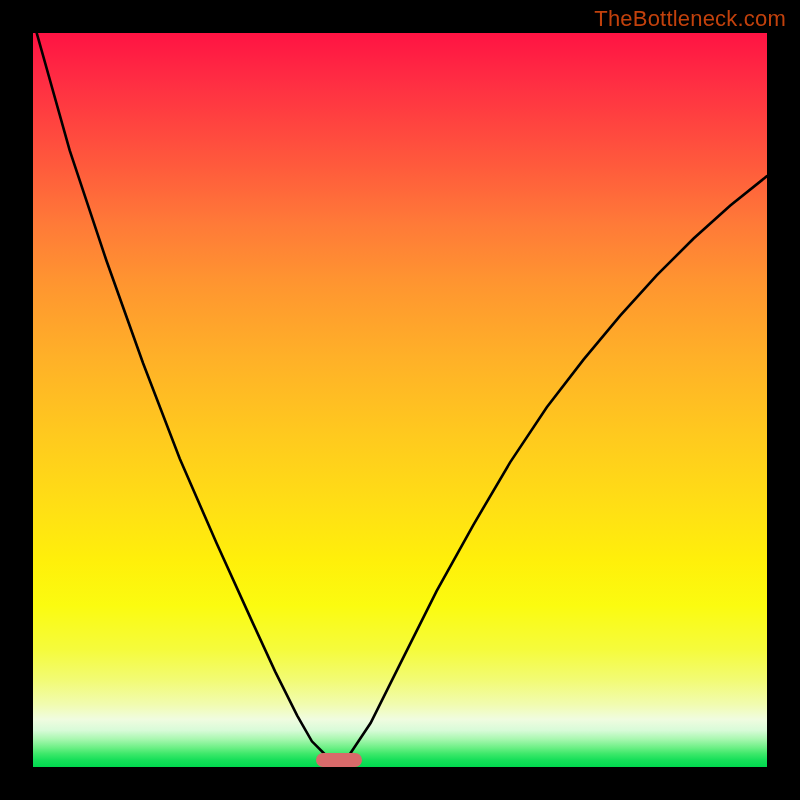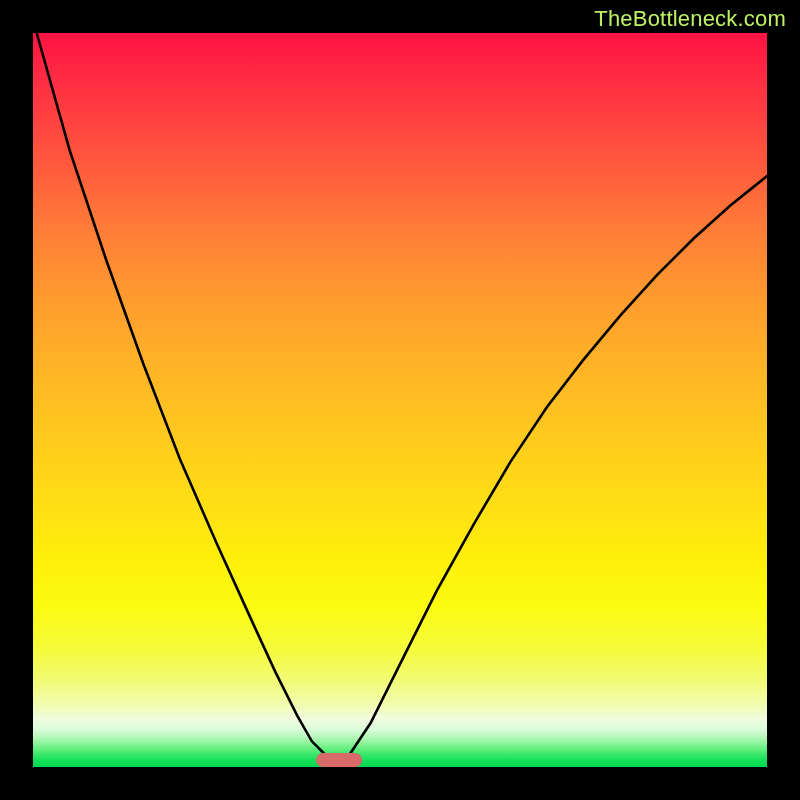--- a/index.html
+++ b/index.html
@@ -58,21 +58,21 @@
   }
   .marker {
     position: absolute;
     border-radius: 8px;
     background: #d86a6a;
   }
   .attribution {
     position: absolute;
     top: 6px;
     right: 14px;
-    color: #bef264;
+    color: #c2410c;
     font-size: 22px;
     font-weight: 500;
     letter-spacing: 0.2px;
   }
 </style>
 </head>
 <body>
 
 <div class="frame">
 

